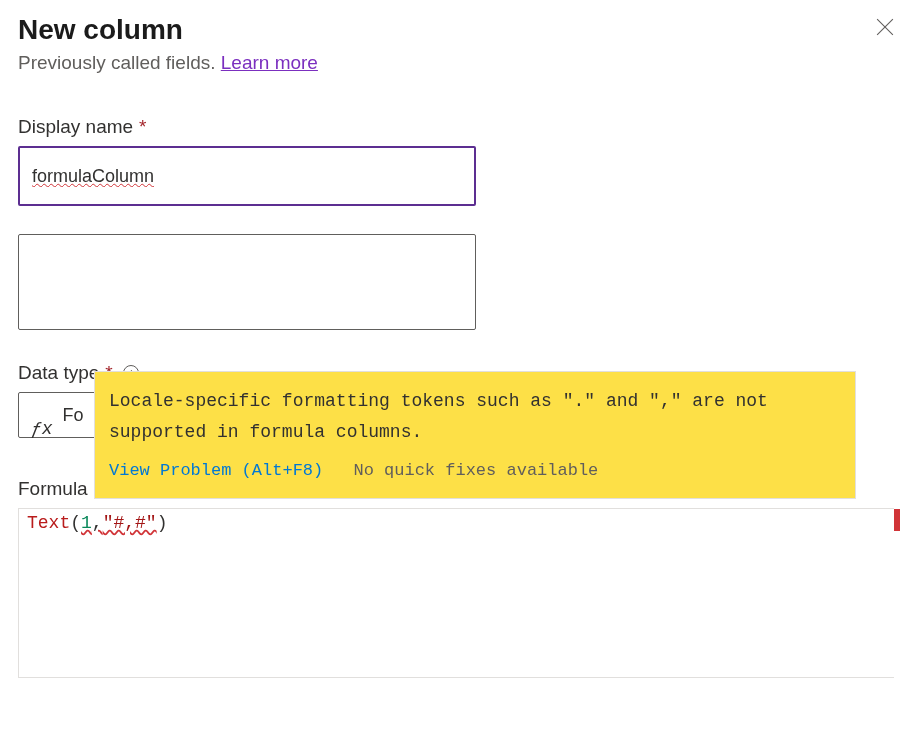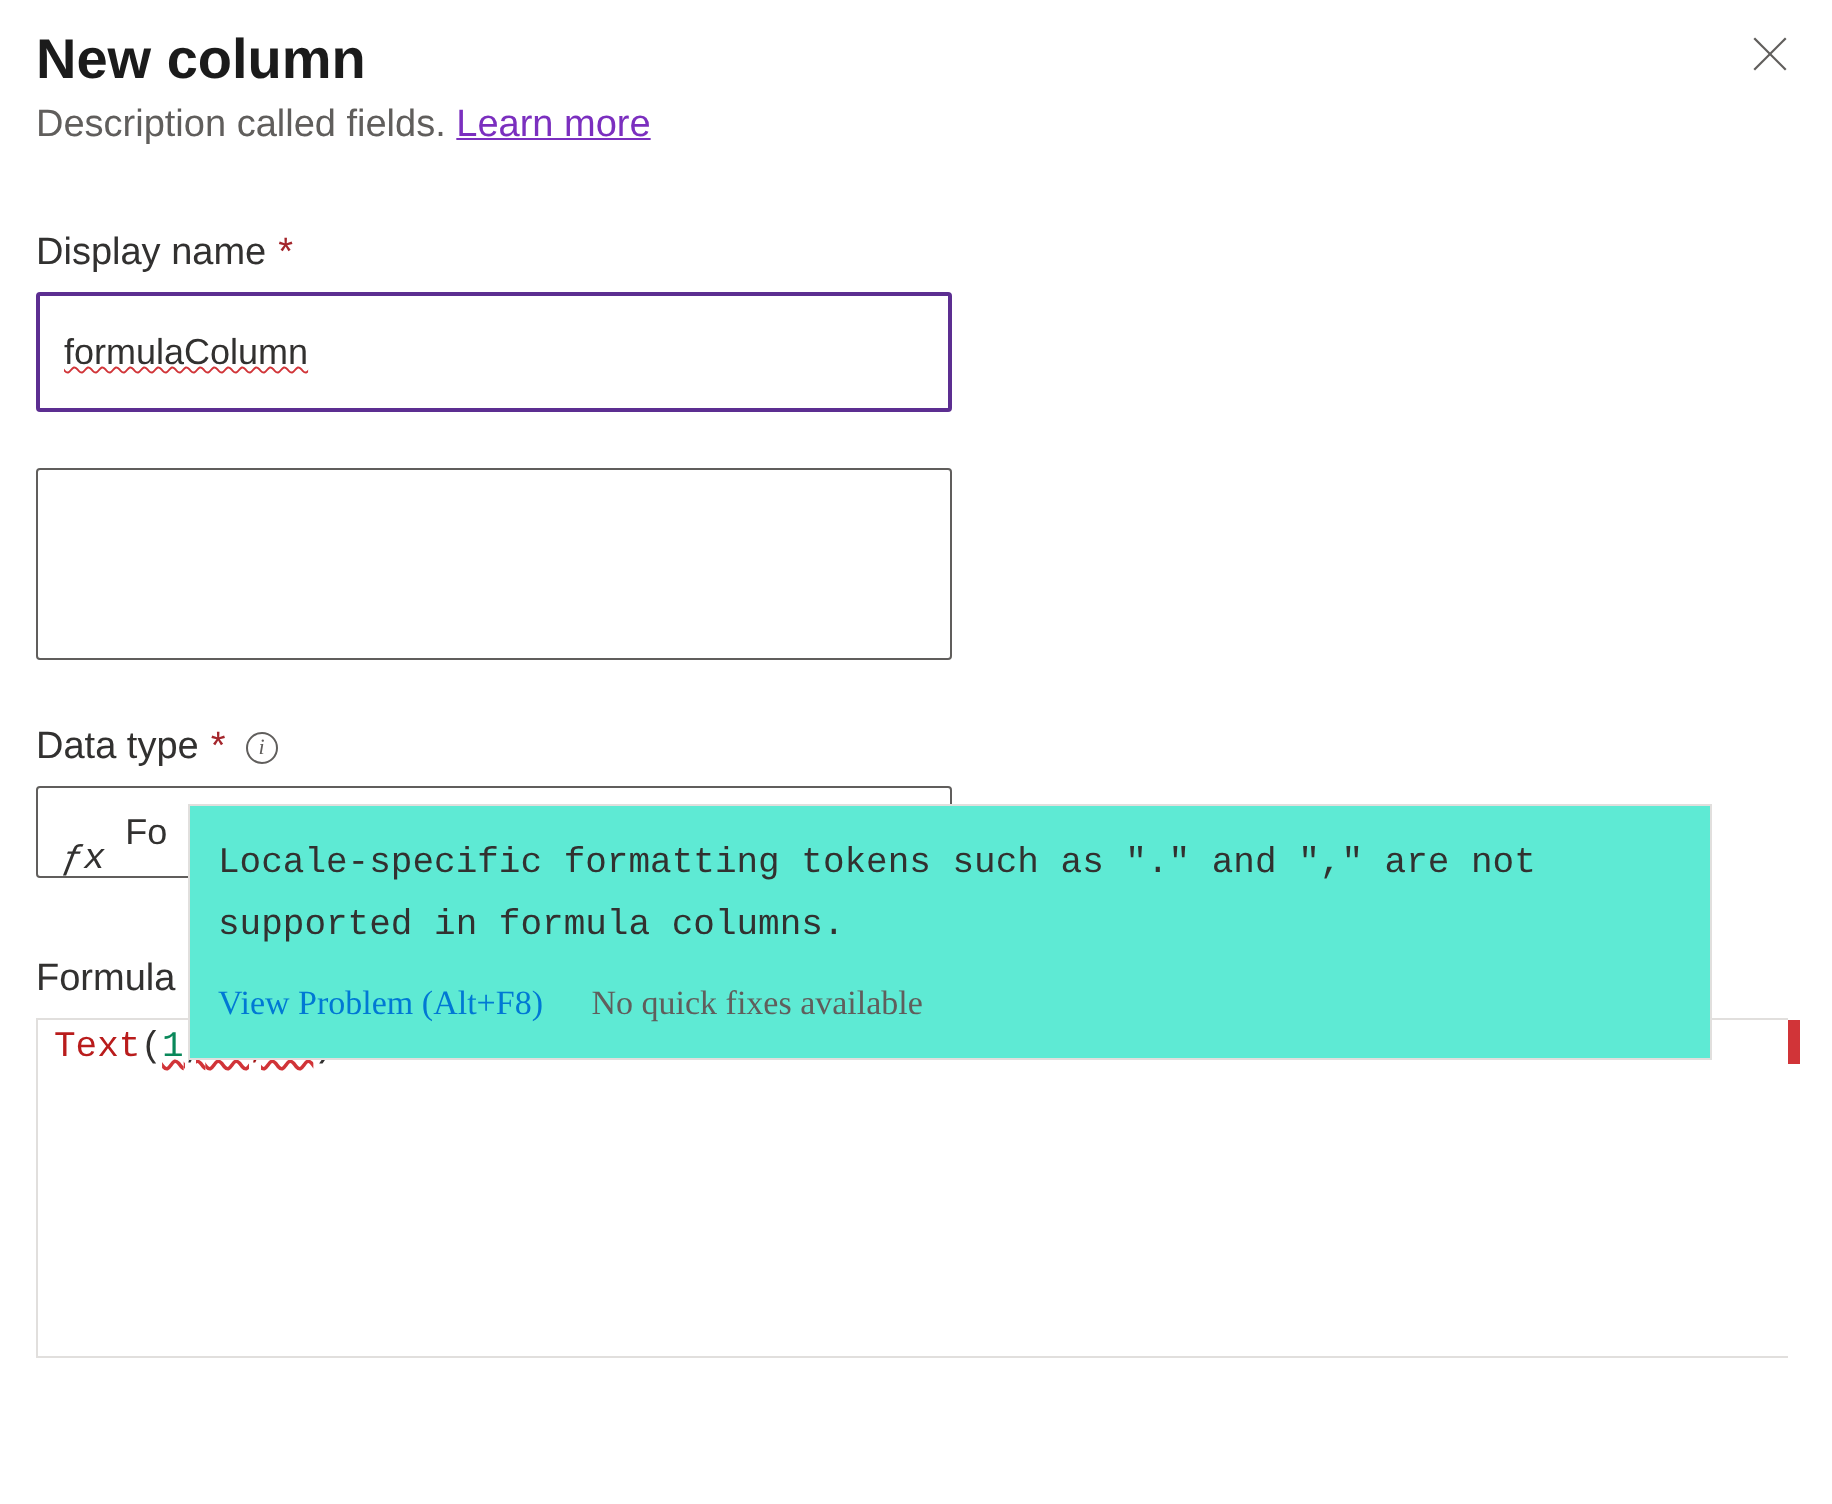--- a/index.html
+++ b/index.html
@@ -111,33 +111,32 @@
       font-family: Liberation Mono, monospace;
       font-size: 18px;
       color: #323130;
       margin-top: 28px;
     }
     .tooltip-overlay {
       position: absolute;
       top: 9px;
       left: 76px;
       width: 762px;
-      background: #5eead4;
+      background: #fde047;
       border: 1px solid #e1dfdd;
       padding: 14px 22px 12px 14px;
       font-family: "Consolas", "Courier New", monospace;
       font-size: 18px;
       color: #323130;
       line-height: 1.7;
       z-index: 10;
-      margin-top: 30px;
     }
     .tooltip-text { margin-bottom: 10px; }
     .tooltip-actions {
-      font-family: Liberation Serif, serif;
+      font-family: Liberation Mono, monospace;
       font-size: 17px;
     }
     .tooltip-link {
       color: #0078d4;
       cursor: pointer;
       margin-right: 20px;
     }
     .tooltip-secondary { color: #605e5c; }
     .formula-label {
       font-size: 19px;
@@ -181,21 +180,21 @@
   <h1 class="title">New column</h1>
   <button class="close-btn">
     <svg viewBox="0 0 16 16" stroke="currentColor" stroke-width="1" fill="none">
       <line x1="1" y1="1" x2="15" y2="15"></line>
       <line x1="15" y1="1" x2="1" y2="15"></line>
     </svg>
   </button>
 </div>
 
 <div class="subtitle">
-  <span>Description called fields. </span><a href="#">Learn more</a>
+  <span>Previously called fields. </span><a href="#">Learn more</a>
 </div>
 
 <div class="field-group">
   <div class="field-label">
     <span>Display name</span>
     <span class="required">*</span>
   </div>
   <input type="text" class="text-input spellcheck" value="formulaColumn" style="">
 </div>
 

